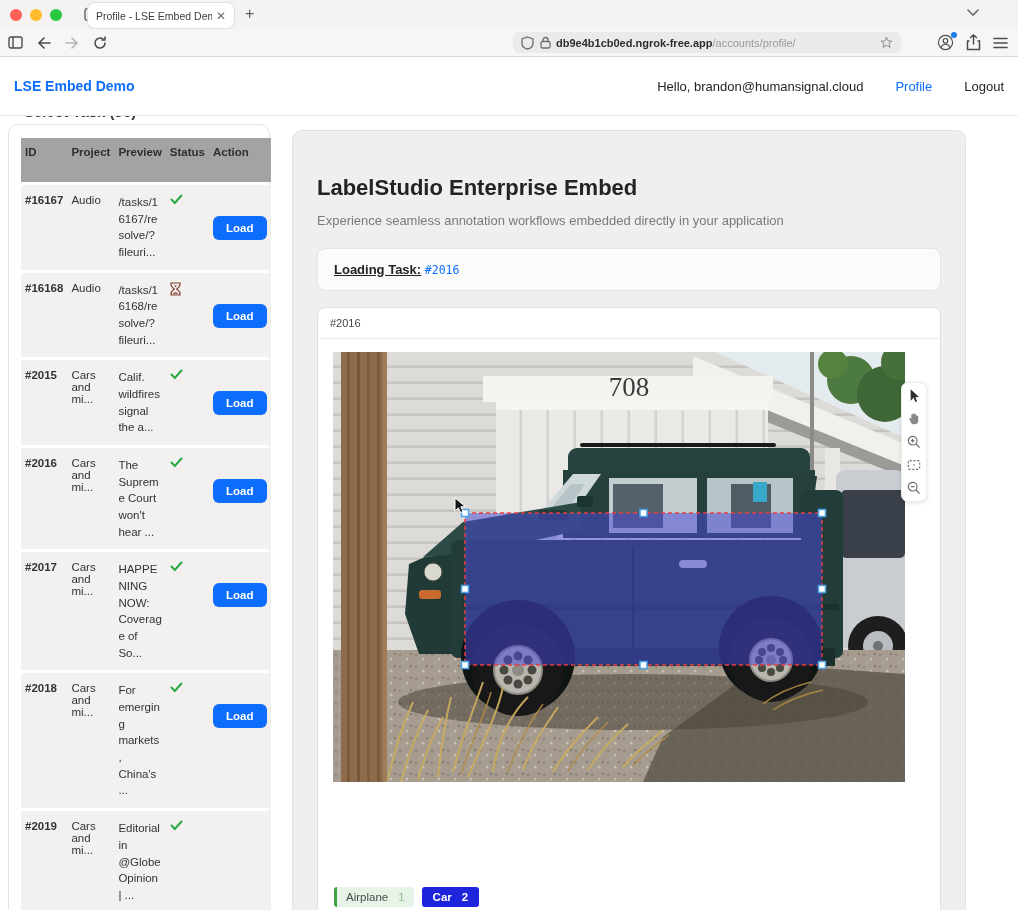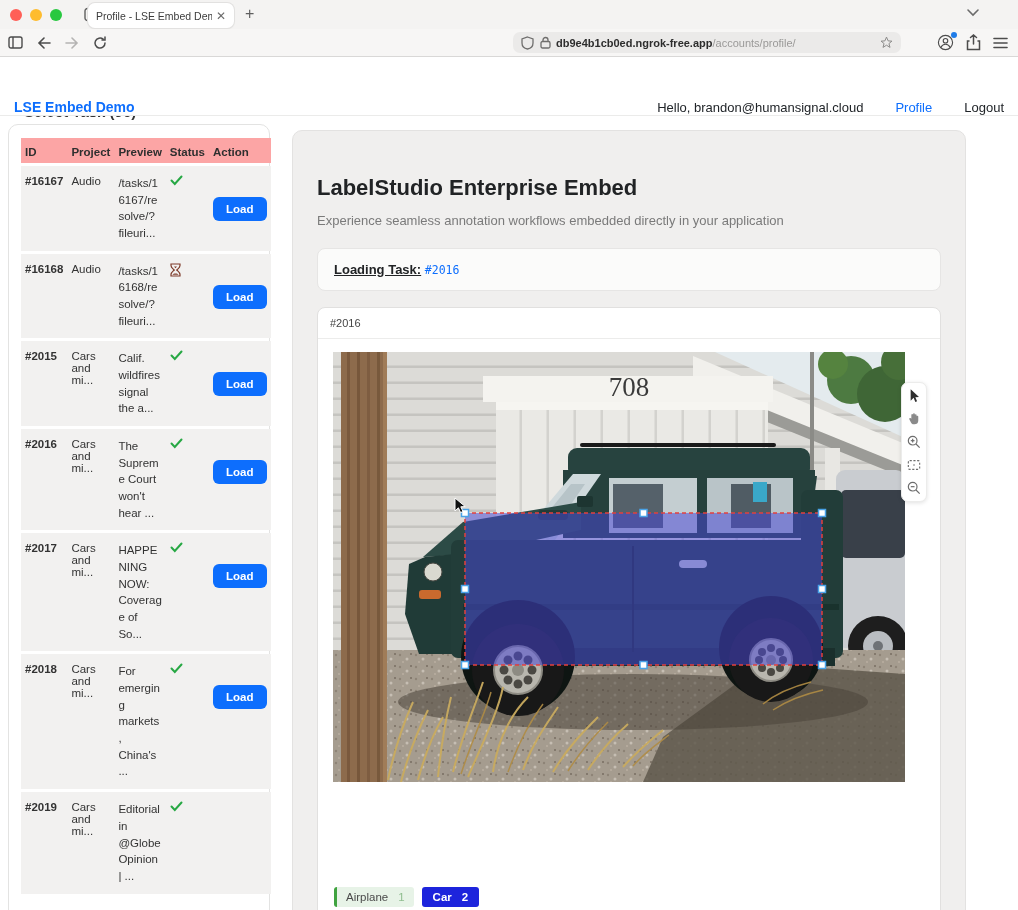--- a/index.html
+++ b/index.html
@@ -30,38 +30,38 @@
   .urlbar .dom { font-size:11px; font-weight:bold; color:#2d2d2d; margin-left:5px; }
   .urlbar .path { font-size:11px; color:#9a9998; }
   .url-star { margin-left:auto; color:#8a8988; }
   .right-ics { position:absolute; right:10px; display:flex; gap:12px; align-items:center; }
   .avatar-wrap { position:relative; }
   .blue-dot { position:absolute; top:-2px; right:-3px; width:6px; height:6px;
     background:#1f7ce8; border-radius:50%; }
 
   
   .site-header { height:59px; background:#fff; border-bottom:1px solid #ebebea;
-    display:flex; align-items:flex-end; padding:0 14px; }
+    display:flex; align-items:center; padding:0 14px; }
   .logo { font-size:14px; font-weight:bold; color:#0d6efd; }
   .hdr-right { margin-left:auto; display:flex; align-items:center; gap:32px; font-size:13px; }
   .greeting { color:#212529; }
   .lnk-profile { color:#0d6efd; cursor:pointer; }
   .lnk-logout { color:#212529; cursor:pointer; }
 
   
   .content { position:relative; height:822px; }
 
   .sidebar { position:absolute; left:8px; top:0; width:262px; }
   .sb-title-clip { height:8px; overflow:hidden; padding-left:16px; }
   .sb-title-clip div { font-size:15px; font-weight:bold; color:#333; margin-top:-13px; }
   .task-card { background:#fff; border:1px solid #e3e3e2; border-radius:10px;
     padding:10px 12px; height:900px; }
   table.tasks { width:100%; border-collapse:separate; border-spacing:0 3px; font-size:11.5px; }
-  table.tasks th { text-align:left; font-size:11.5px; color:#2f2f2f; padding:8px 4px 5px 4px;
-    background:#fca5a5; font-weight:bold; }
+  table.tasks th { text-align:left; font-size:11.5px; color:#2f2f2f; padding:8px 4px 24px 4px;
+    background:#a3a3a3; font-weight:bold; }
   table.tasks td { background:#f2f1f0; padding:9px 4px; vertical-align:top; color:#333; }
   .c-id { font-weight:bold; color:#1f1f1f; width:48px; }
   .c-proj { color:#9a9a9a; width:52px; overflow-wrap:anywhere; }
   .c-prev { width:58px; overflow-wrap:anywhere; line-height:1.45; }
   .c-stat { width:34px; text-align:left; padding-top:10px; }
   .c-act { width:56px; }
   .load-btn { background:#0d6efd; color:#fff; font-weight:bold; font-size:11.5px;
     border:none; border-radius:6px; padding:6px 13px; margin-top:22px; cursor:pointer; }
 
   .main-card { position:absolute; left:292px; width:674px; top:14px; height:1000px;

